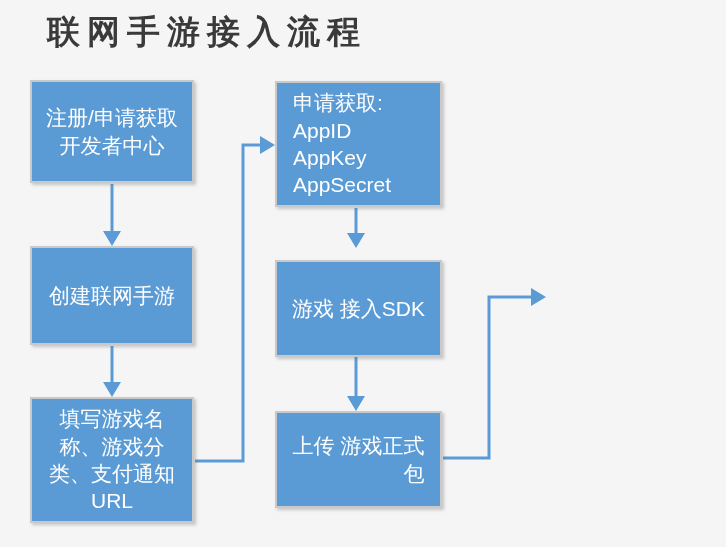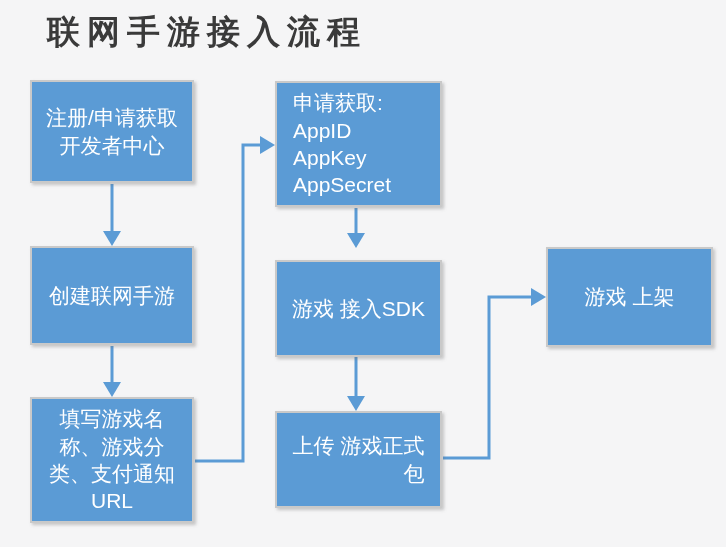--- a/index.html
+++ b/index.html
@@ -118,17 +118,14 @@
 
   <div class="node n-sdk">
     <span class="node-label">游戏 接入SDK</span>
   </div>
 
   <div class="node n-upload">
     <span class="node-label">上传 游戏正式
 包</span>
   </div>
 
-  <div class="node n-launch">
-    <span class="node-label">游戏 上架</span>
-  </div>
 
 </div>
 
 </body></html>

